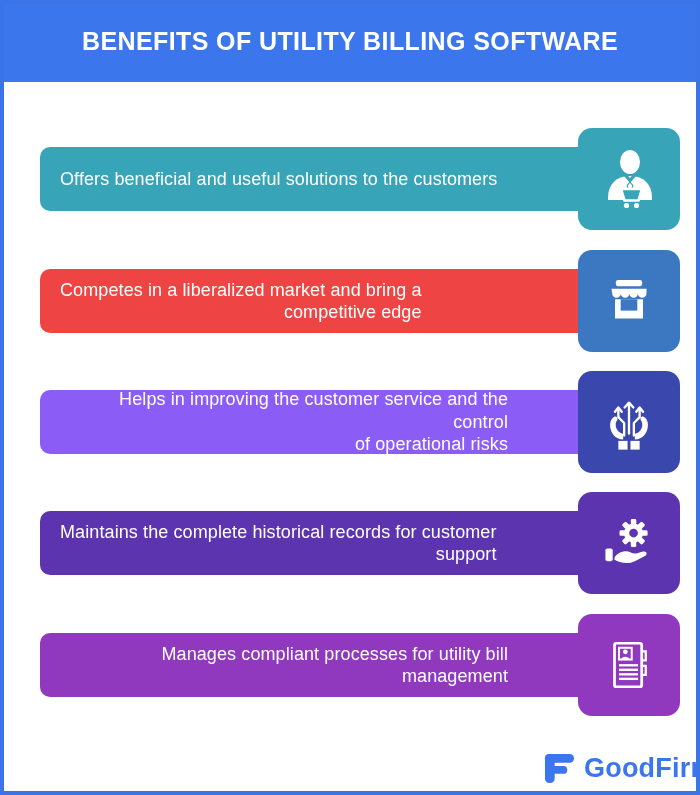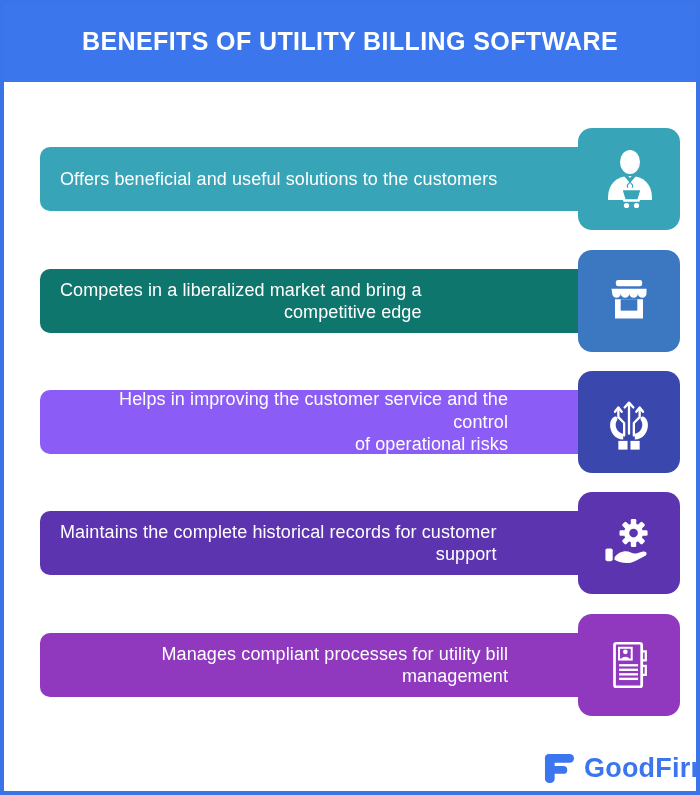--- a/index.html
+++ b/index.html
@@ -68,21 +68,21 @@
             <path d="M7 5 L4 1 L0.5 1" fill="none" stroke="#fff" stroke-width="2.6" stroke-linecap="round"></path>
             <circle cx="12.5" cy="21.5" r="2.6" fill="#fff"></circle>
             <circle cx="22.5" cy="21.5" r="2.6" fill="#fff"></circle>
           </g>
         </svg>
       </span>
     </div>
   </section>
 
   <section class="row" style="top:250px">
-    <div class="bar" style="background-color: #0f766e;">
+    <div class="bar" style="background-color: #ef4444;">
       <p class="bar-text">Competes in a liberalized market and bring a
 competitive edge</p>
     </div>
     <div class="tile" style="background-color: rgb(60, 119, 193); color: rgb(60, 119, 193);">
       <span>
         <svg viewBox="0 0 64 64" width="56" height="56">
           <g fill="#fff">
             <rect x="17" y="8" width="30" height="7" rx="2.5"></rect>
             <path d="M12 18 H52 V23.5 A4.9 4.9 0 0 1 42.2 23.5 A4.9 4.9 0 0 1 32.4 23.5 A4.9 4.9 0 0 1 22.6 23.5 A4.9 4.9 0 0 1 12.8 23.5 Z"></path>
             <path d="M16 30 H48 V52 H16 Z"></path>

